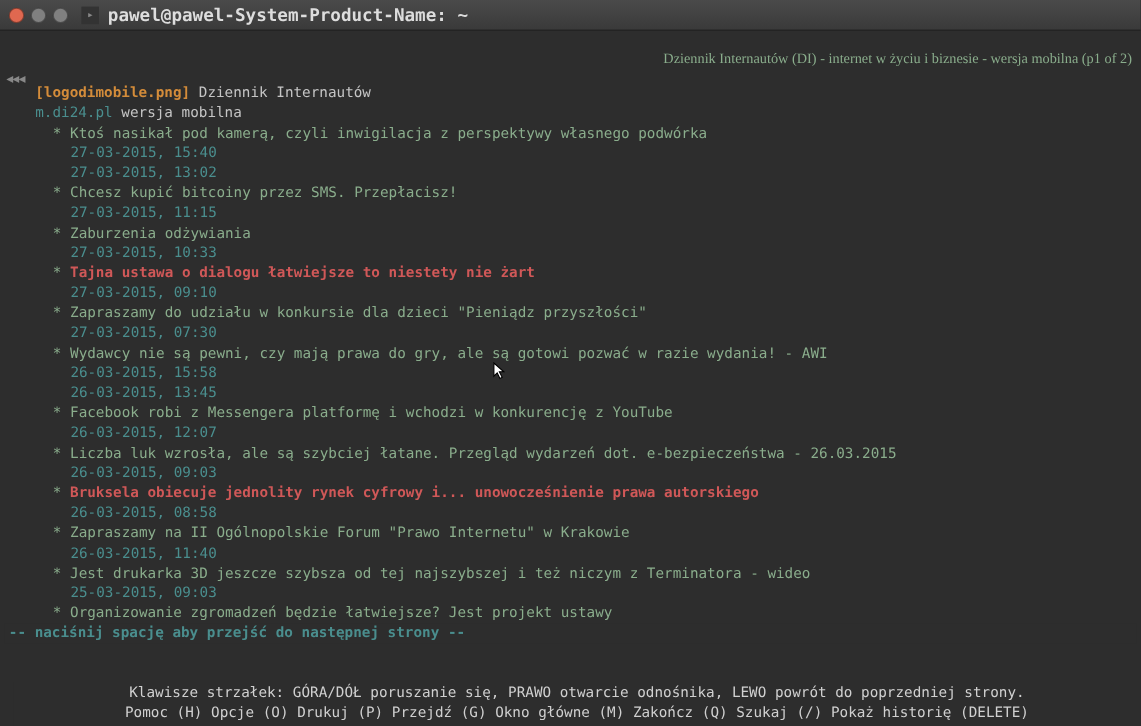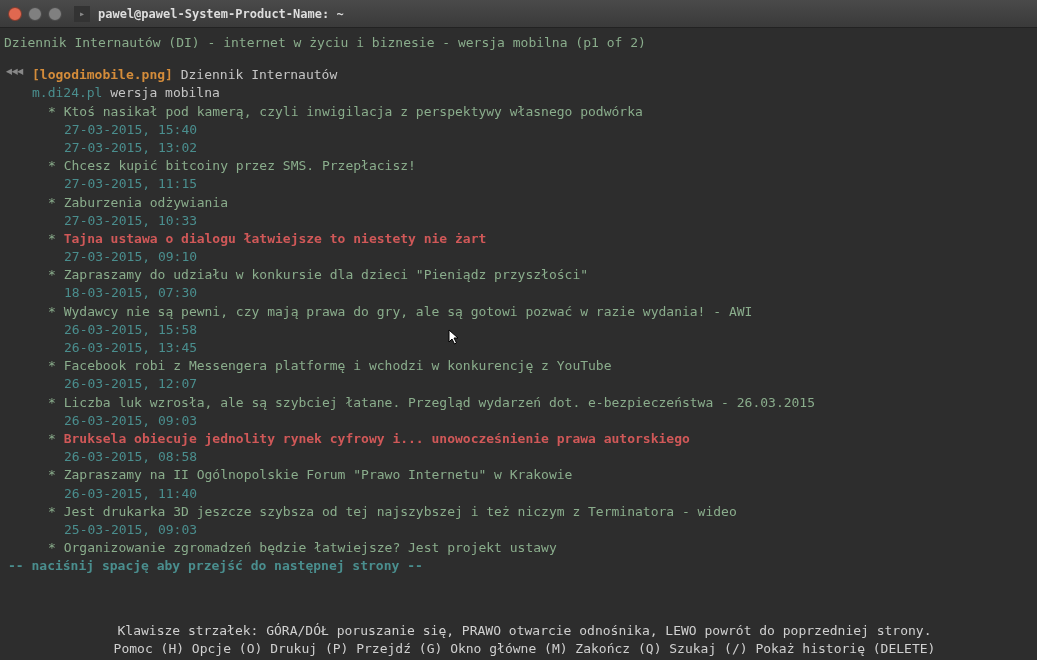--- a/index.html
+++ b/index.html
@@ -45,41 +45,42 @@
       margin-right: 8px;
       display: inline-flex;
       align-items: center;
       justify-content: center;
       color: #888;
       font-size: 10px;
     }
     .title-text {
       color: #ddd;
       font-weight: bold;
-      font-size: 12px;
+      font-size: 16px;
     }
     .back-arrows {
       position: absolute;
       top: 32px;
       left: 4px;
       color: #888;
       font-size: 16px;
       letter-spacing: -4px;
     }
     .terminal {
       padding: 4px 4px;
       line-height: 1.4;
       position: relative;
     }
     .header-line {
       color: #8aad8c;
-      text-align: left;
+      text-align: right;
       padding-right: 4px;
       margin-bottom: 14px;
-      margin-top: 2px;
+      margin-top: 12px;
+      font-family: Liberation Serif, serif;
     }
     .logo-line {
       padding-left: 28px;
     }
     .bracket-text {
       color: #d48c3a;
       font-weight: bold;
     }
     .plain-text {
       color: #c5c5c5;
@@ -178,21 +179,21 @@
       <div class="article-item">
         <div><span class="bullet">* </span><span class="article-title">Zaburzenia odżywiania</span></div>
         <div class="article-date">27-03-2015, 10:33</div>
       </div>
       <div class="article-item">
         <div><span class="bullet">* </span><span class="article-title-red">Tajna ustawa o dialogu łatwiejsze to niestety nie żart</span></div>
         <div class="article-date">27-03-2015, 09:10</div>
       </div>
       <div class="article-item">
         <div><span class="bullet">* </span><span class="article-title">Zapraszamy do udziału w konkursie dla dzieci "Pieniądz przyszłości"</span></div>
-        <div class="article-date">18-03-2015, 07:30</div>
+        <div class="article-date">27-03-2015, 07:30</div>
       </div>
       <div class="article-item">
         <div><span class="bullet">* </span><span class="article-title">Wydawcy nie są pewni, czy mają prawa do gry, ale są gotowi pozwać w razie wydania! - AWI</span></div>
         <div class="article-date">26-03-2015, 15:58</div>
       </div>
       <div class="article-item">
         <div class="article-date">26-03-2015, 13:45</div>
       </div>
       <div class="article-item">
         <div><span class="bullet">* </span><span class="article-title">Facebook robi z Messengera platformę i wchodzi w konkurencję z YouTube</span></div>

